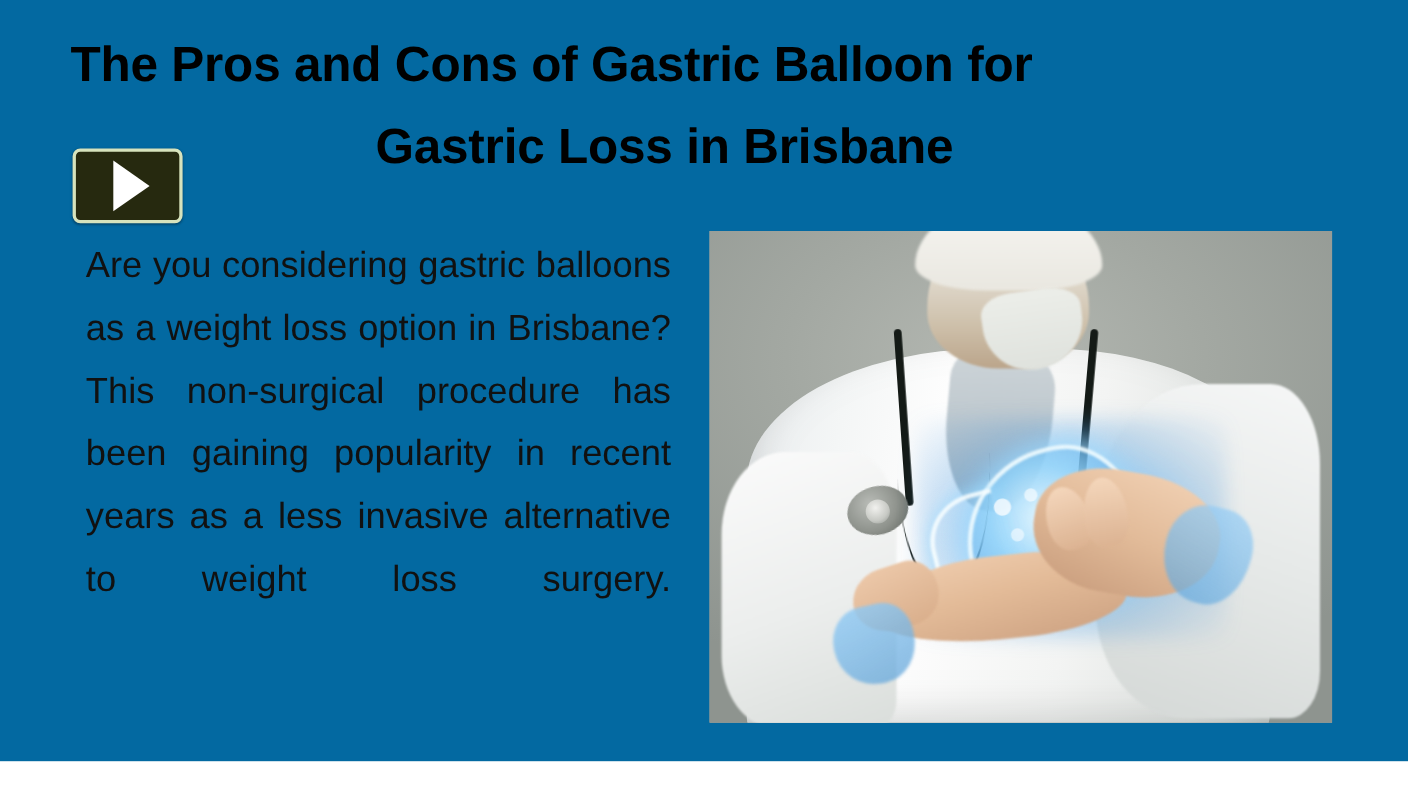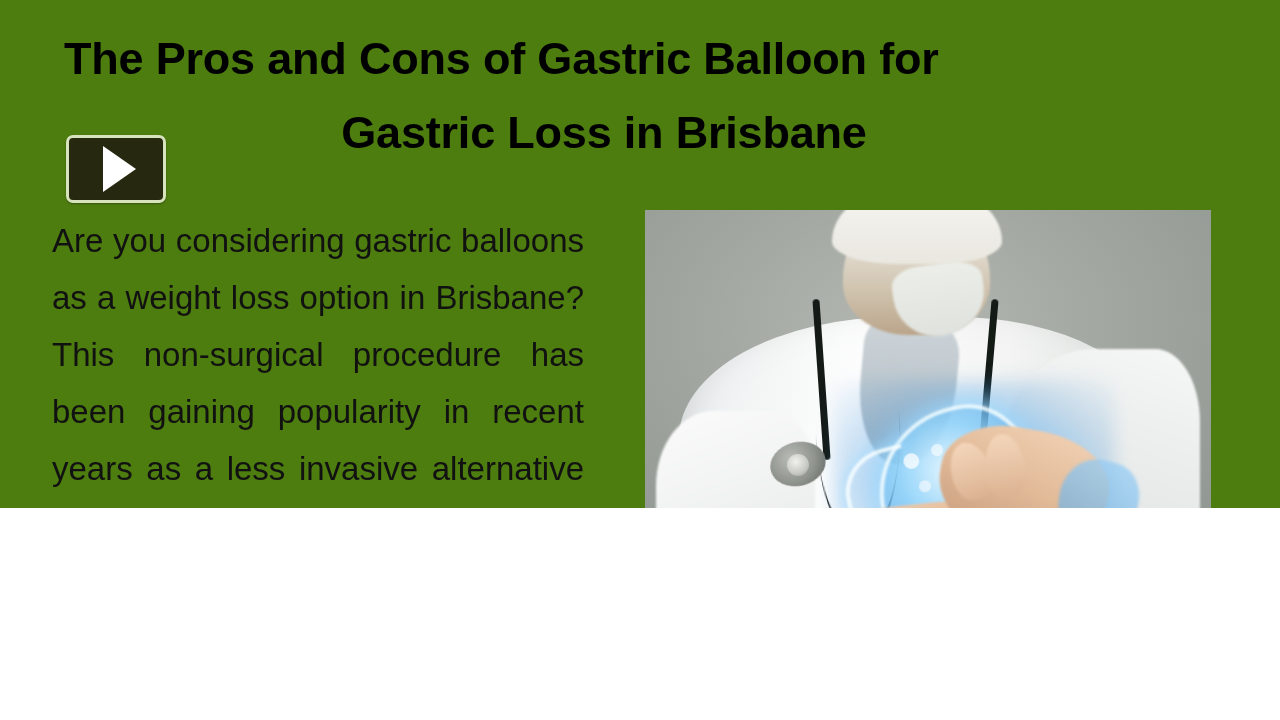--- a/index.html
+++ b/index.html
@@ -9,22 +9,22 @@
   body {
     width: 1280px;
     height: 720px;
     overflow: hidden;
     font-family: "Liberation Sans", sans-serif;
   }
 
   #slide {
     position: relative;
     width: 1280px;
-    height: 508px;
-    background: #4d7c0f;
+    height: 692px;
+    background: #0369a1;
     overflow: hidden;
   }
 
   
   #title-block {
     position: absolute;
     left: 62px;
     top: 22px;
     width: 1090px;
     text-align: center;
@@ -60,21 +60,21 @@
     height: 0;
     border-style: solid;
     border-width: 23px 0 23px 33px;
     border-color: transparent transparent transparent #ffffff;
     margin-left: 6px;
   }
 
   
   #body-text {
     position: absolute;
-    left: 52px;
+    left: 78px;
     top: 212px;
     width: 532px;
     font-size: 33px;
     line-height: 57px;
     color: #111111;
     text-align: justify;
     text-justify: inter-word;
     letter-spacing: 0px;
   }
   #body-text::after {

